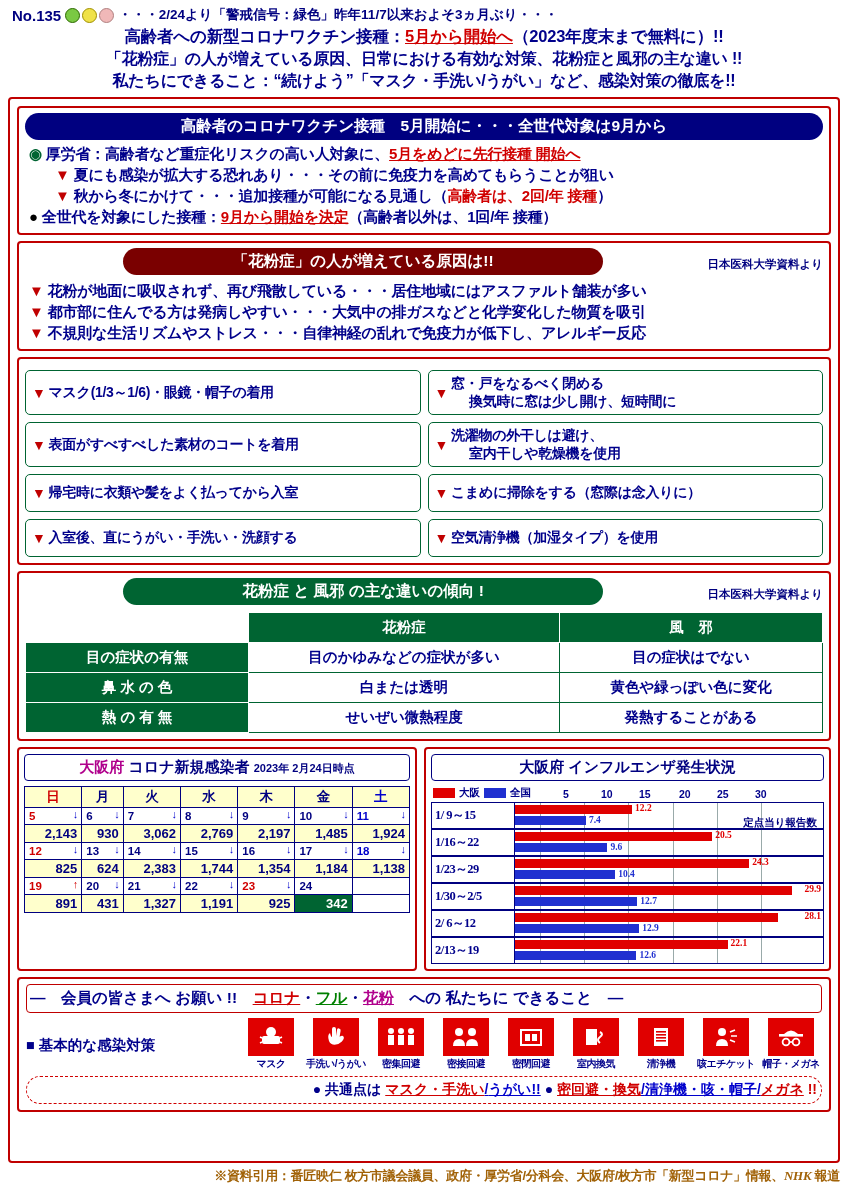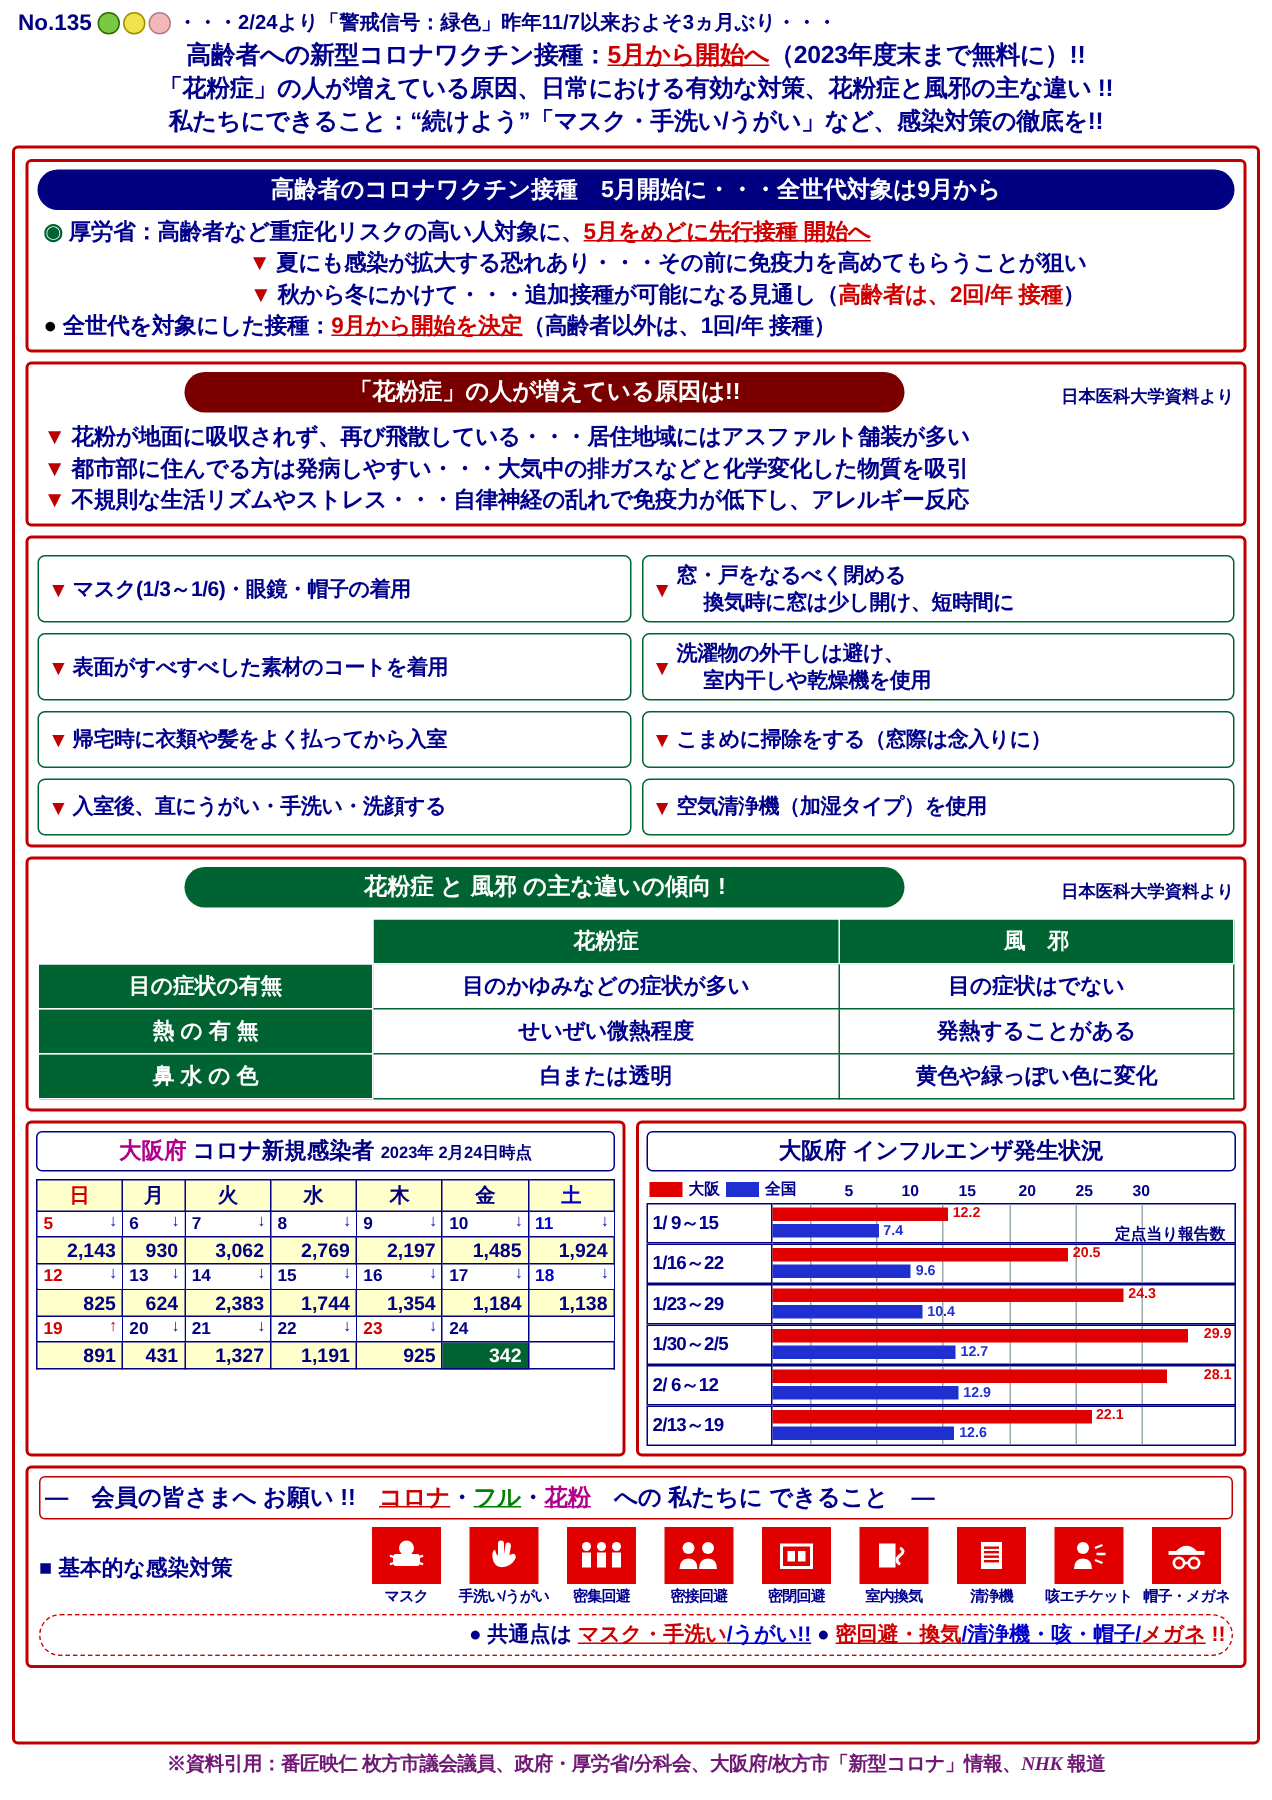--- a/index.html
+++ b/index.html
@@ -68,21 +68,21 @@
     margin:0 auto 5px auto;
     display:block;
   }
   .banner.navy { background:#000080; }
   .banner.darkgreen { background:#006432; }
   .banner.maroon { background:#7a0000; }
   .banner-wrap { display:flex; align-items:center; justify-content:center; gap:6px; }
   .banner-note { font-size:11.5px; font-weight:bold; color:#000080; white-space:nowrap; }
 
   .li { font-size:15px; font-weight:bold; color:#00008b; margin:2px 0 0 4px; letter-spacing:-0.2px;}
-  .li.ind { margin-left:42px;text-align:center; }
+  .li.ind { margin-left:30px; }
   .bullet { color:#006432; }
   .bullet-dark { color:#000000; }
   .tri { color:#c00000; }
 
   
   .measure-grid { display:grid; grid-template-columns:1fr 1fr; gap:7px; margin-top:6px; }
   .measure {
     border:1.5px solid #006432;
     border-radius:5px;
     padding:4px 6px;
@@ -141,21 +141,21 @@
   table.covid .arr.down { color:#0000cc; }
   table.covid .arr.up { color:#d00000; }
   table.covid .num { background:#ffffcc; color:#000080; font-size:13px; text-align:right; padding-right:4px;}
   table.covid .num.hl { background:#006432; color:#ffffff; }
 
   
   .flu-legend { display:flex; align-items:center; font-size:10.5px; font-weight:bold; gap:4px; margin-bottom:2px; padding-left:2px;}
   .lg-box { width:22px; height:10px; display:inline-block; }
   .lg-box.red { background:#e00000; }
   .lg-box.blue { background:#2030d0; }
-  .flu-chart { position:relative; }
+  .flu-chart { position:relative;font-family:Liberation Serif, serif; }
   .flu-row { display:flex; align-items:stretch; height:27px; }
   .flu-label {
     width:84px; border:1px solid #000080; font-size:12.5px; font-weight:bold;
     display:flex; align-items:center; padding-left:3px; color:#00008b; background:#fff;
     letter-spacing:-0.5px;
   }
   .flu-bars { flex:1; position:relative; border-top:1px solid #000080; border-right:1px solid #000080; border-bottom:1px solid #000080;}
   .bar { position:absolute; left:0; height:9px; }
   .bar.red { background:#e00000; top:2px; }
   .bar.blue { background:#2030d0; top:13px; }
@@ -187,21 +187,21 @@
   .common {
     margin-top:5px;
     border:1.5px dashed #d00000; border-radius:18px;
     text-align:right; font-weight:bold; font-size:14px; padding:4px;
     color:#00008b;
   }
   .common .u-red { text-decoration:underline; }
   .common .b { color:#0000cc; text-decoration:underline;}
 
   .footer {
-    text-align:center; font-size:13px; font-weight:bold; color:#701a75;
+    text-align:right; font-size:13px; font-weight:bold; color:#a16207;
     margin-top:4px; letter-spacing:-0.3px;
   }
   .footer .nhk { font-family:"Liberation Serif", serif; font-style:italic; font-weight:bold; }
 </style>
 </head>
 <body>
 
 <div class="page">
 
   <div class="hdr-line1">
@@ -301,28 +301,28 @@
           <td class="corner"></td>
           <td class="hd">花粉症</td>
           <td class="hd">風　邪</td>
         </tr>
         <tr>
           <td class="rh">目の症状の有無</td>
           <td class="cell">目のかゆみなどの症状が多い</td>
           <td class="cell">目の症状はでない</td>
         </tr>
         <tr>
+          <td class="rh">鼻 水 の 色</td>
+          <td class="cell">白または透明</td>
+          <td class="cell">黄色や緑っぽい色に変化</td>
+        </tr>
+        <tr>
           <td class="rh">熱 の 有 無</td>
           <td class="cell">せいぜい微熱程度</td>
           <td class="cell">発熱することがある</td>
-        </tr>
-        <tr>
-          <td class="rh">鼻 水 の 色</td>
-          <td class="cell">白または透明</td>
-          <td class="cell">黄色や緑っぽい色に変化</td>
         </tr>
       </tbody>
         </table>
     </div>
 
     <div class="two-col">
 
       <div class="panel">
         <div class="panel-title">
           <span class="mag">大阪府</span>

